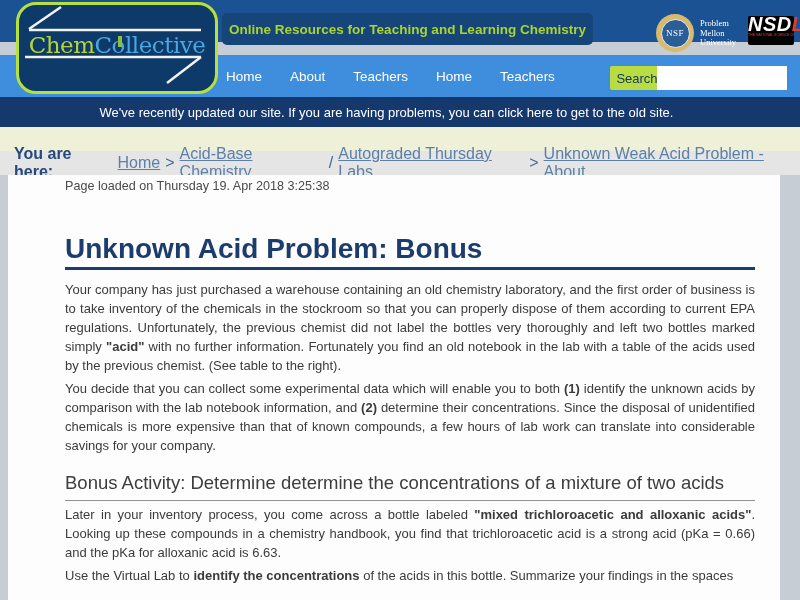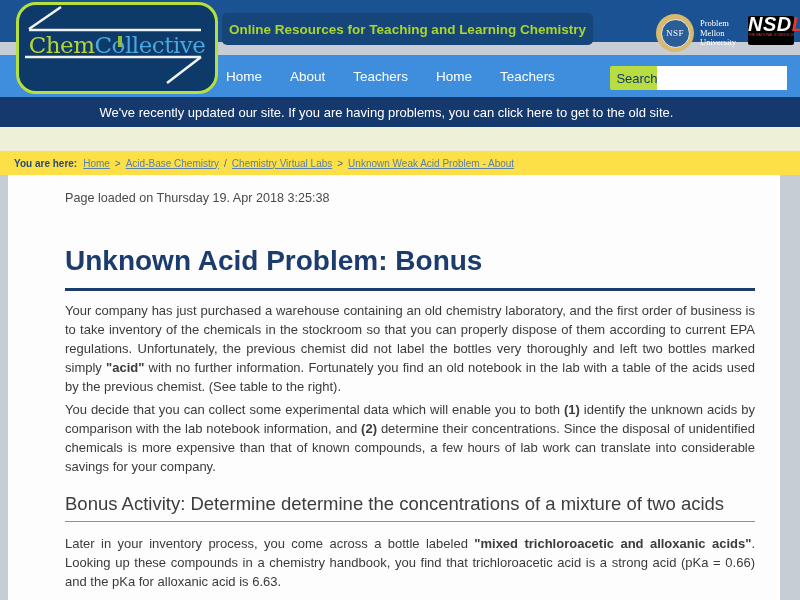--- a/index.html
+++ b/index.html
@@ -8,22 +8,22 @@
     position:relative; width:800px; height:600px; overflow:hidden;
     background:#c7cdd5; font-family:"Liberation Sans", sans-serif;
   }
   
   .band-top   { position:absolute; left:0; top:0;    width:800px; height:42px; background:#1b5294; }
   .band-nav   { position:absolute; left:0; top:55px; width:800px; height:42px; background:#3f8edd; }
   .band-notice{ position:absolute; left:0; top:97px; width:800px; height:30px; background:#15396d;
                 color:#ffffff; font-size:13px; display:flex; align-items:center; justify-content:center;
                 padding-right:27px; }
   .band-pale  { position:absolute; left:0; top:127px; width:800px; height:24px; background:#eef0d8; }
-  .band-crumb { position:absolute; left:0; top:151px; width:800px; height:24px; background:#fde047;
-                display:flex; align-items:center; padding-left:14px; font-size:10px; }
+  .band-crumb { position:absolute; left:0; top:151px; width:800px; height:24px; background:#e5e5e5;
+                display:flex; align-items:center; padding-left:14px; font-size:16px; }
   
   .logo-box { position:absolute; left:16px; top:2px; width:202px; height:92px;
               background:#0d3a68; border:3px solid #b6e03b; border-radius:20px; z-index:5; cursor:pointer; }
   .logo-box svg { position:absolute; left:0; top:0; }
   .logo-text { position:absolute; left:0; top:27px; width:100%; height:26px; text-align:center;
                font-family:"DejaVu Serif", serif; font-size:23px; line-height:26px; letter-spacing:-0.5px; }
   .logo-chem { color:#b5d43a; }
   .logo-coll { color:#4aa7e0; }
   .logo-flask{ position:absolute; left:99px; top:31px; width:4px; height:11px; background:#8fbe3a; }
   
@@ -52,28 +52,28 @@
                 display:flex; align-items:center; justify-content:center; font-family:"Liberation Sans",sans-serif;text-align:right; }
   .search-input { position:absolute; left:657px; top:66px; width:130px; height:24px; background:#ffffff;
                   border:none; outline:none; font-size:13px; padding:0 6px; }
   
   .crumb-label { color:#27497b; font-weight:bold; margin-right:6px; }
   .crumb-link  { color:#5c80a8; text-decoration:underline; cursor:pointer; }
   .crumb-sep   { color:#44688f; margin:0 5px; }
   
   .content { position:absolute; left:8px; top:175px; width:772px; height:425px; background:#fdfdfd;
              padding:0 25px 0 57px; }
-  .page-loaded { margin-top:16px; font-size:12.6px; color:#4a4a4a; }
+  .page-loaded { margin-top:4px; font-size:12.6px; color:#4a4a4a; }
   h1.title { margin-top:40px; font-size:28px; line-height:1.15; font-weight:bold; color:#1c3c6d;
-             border-bottom:3px solid #1c3c6d; padding-bottom:11px; }
+             border-bottom:3px solid #1c3c6d; padding-bottom:2px; }
   .content p { margin-top:10px; font-size:13px; line-height:19px; color:#3b3b3b; text-align:justify; }
   .content p + p { margin-top:4px; }
   h2.section { margin-top:17px; font-size:18.5px; font-weight:normal; color:#3d3d3d;
                border-bottom:1px solid #909090; padding-bottom:7px; line-height:1.15; }
-  .content p.after-h2 { margin-top:12px; }
+  .content p.after-h2 { margin-top:4px; }
 </style>
 </head>
 <body>
 
 <div class="page">
 
   <header class="band-top">
     <div class="banner-box">
       <span>Online Resources for Teaching and Learning Chemistry</span>
     </div>
@@ -107,21 +107,21 @@
   </div>
 
   <div class="band-pale"></div>
 
   <div class="band-crumb">
     <span class="crumb-label">You are here:</span>
     <a class="crumb-link">Home</a>
     <span class="crumb-sep">&gt;</span>
     <a class="crumb-link">Acid-Base Chemistry</a>
     <span class="crumb-sep">/</span>
-    <a class="crumb-link">Chemistry Virtual Labs</a>
+    <a class="crumb-link">Autograded Thursday Labs</a>
     <span class="crumb-sep">&gt;</span>
     <a class="crumb-link">Unknown Weak Acid Problem - About</a>
   </div>
 
   <main class="content">
     <div class="page-loaded">Page loaded on Thursday 19. Apr 2018 3:25:38</div>
     <h1 class="title">Unknown Acid Problem: Bonus</h1>
     <p>Your company has just purchased a warehouse containing an old chemistry laboratory, and the first order of business is to take inventory of the chemicals in the stockroom so that you can properly dispose of them according to current EPA regulations. Unfortunately, the previous chemist did not label the bottles very thoroughly and left two bottles marked simply <b>"acid"</b> with no further information. Fortunately you find an old notebook in the lab with a table of the acids used by the previous chemist. (See table to the right).</p>
     <p>You decide that you can collect some experimental data which will enable you to both <b>(1)</b> identify the unknown acids by comparison with the lab notebook information, and <b>(2)</b> determine their concentrations. Since the disposal of unidentified chemicals is more expensive than that of known compounds, a few hours of lab work can translate into considerable savings for your company.</p>
     <h2 class="section">Bonus Activity: Determine determine the concentrations of a mixture of two acids</h2>

